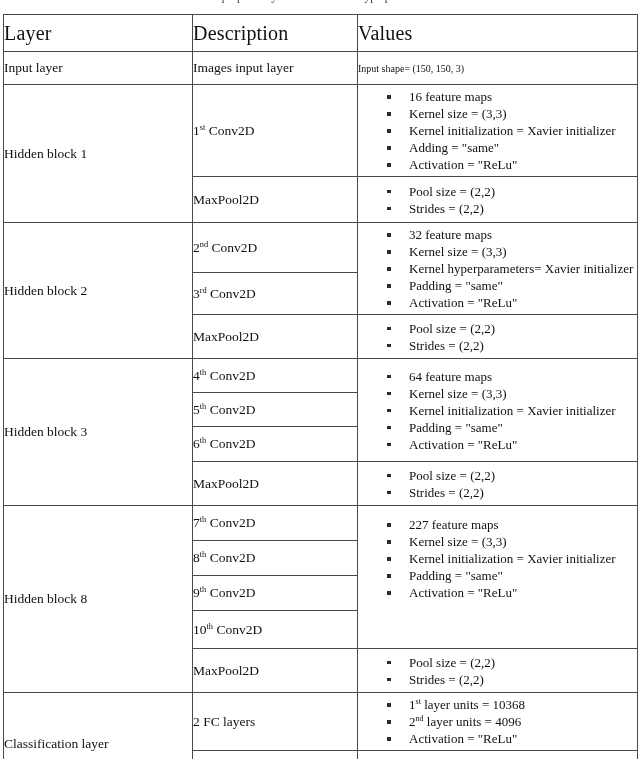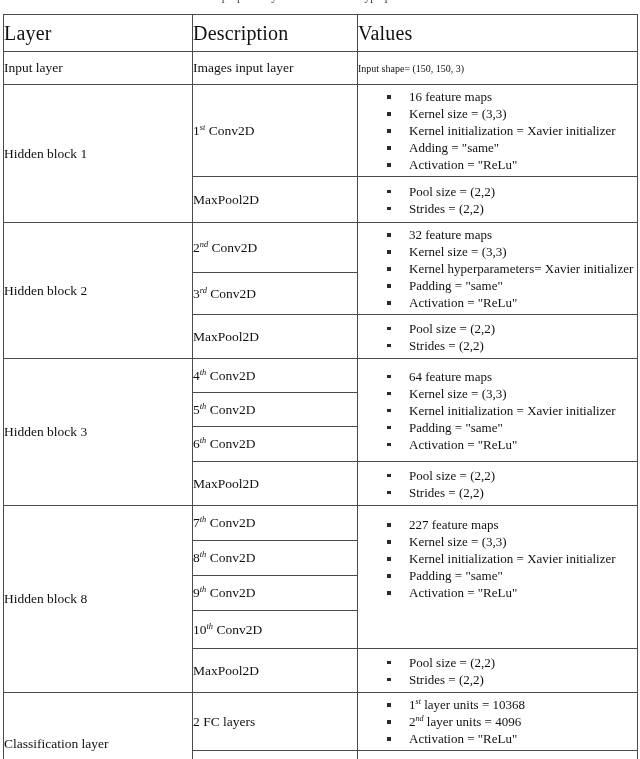--- a/index.html
+++ b/index.html
@@ -93,21 +93,20 @@
     left: 0;
     top: 7px;
     width: 3.5px;
     height: 3.5px;
     background: #2b2b2b;
   }
   sup {
     font-size: 0.62em;
     vertical-align: super;
     line-height: 0;
-    font-style: italic;
   }
   .r-inputlayer { height: 33px; }
   .r-b1a { height: 82px; }
   .r-b1b { height: 46px; }
   .r-b2a { height: 50px; }
   .r-b2b { height: 42px; }
   .r-b2c { height: 44px; }
   .r-b3a { height: 34px; }
   .r-b3b { height: 34px; }
   .r-b3c { height: 35px; }

